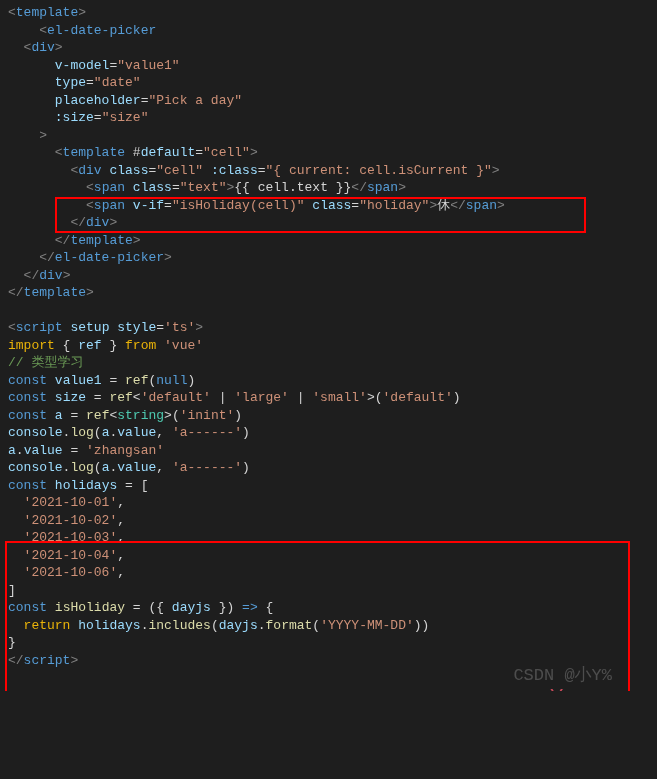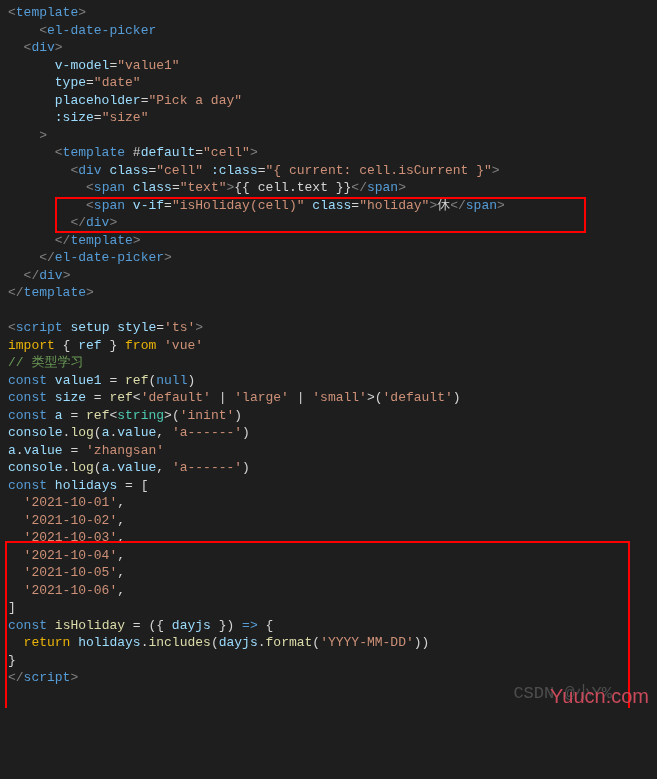--- a/index.html
+++ b/index.html
@@ -76,21 +76,20 @@
 <div class="line"><span class="kw">const</span><span> </span><span class="attr">size</span><span> = </span><span class="fn">ref</span><span>&lt;</span><span class="str">'default'</span><span> | </span><span class="str">'large'</span><span> | </span><span class="str">'small'</span><span>&gt;(</span><span class="str">'default'</span><span>)</span></div>
 <div class="line"><span class="kw">const</span><span> </span><span class="attr">a</span><span> = </span><span class="fn">ref</span><span>&lt;</span><span class="type">string</span><span>&gt;(</span><span class="str">'inint'</span><span>)</span></div>
 <div class="line"><span class="attr">console</span><span>.</span><span class="fn">log</span><span>(</span><span class="attr">a</span><span>.</span><span class="attr">value</span><span>, </span><span class="str">'a------'</span><span>)</span></div>
 <div class="line"><span class="attr">a</span><span>.</span><span class="attr">value</span><span> = </span><span class="str">'zhangsan'</span></div>
 <div class="line"><span class="attr">console</span><span>.</span><span class="fn">log</span><span>(</span><span class="attr">a</span><span>.</span><span class="attr">value</span><span>, </span><span class="str">'a------'</span><span>)</span></div>
 <div class="line"><span class="kw">const</span><span> </span><span class="attr">holidays</span><span> = [</span></div>
 <div class="line"><span>  </span><span class="str">'2021-10-01'</span><span>,</span></div>
 <div class="line"><span>  </span><span class="str">'2021-10-02'</span><span>,</span></div>
 <div class="line"><span>  </span><span class="str">'2021-10-03'</span><span>,</span></div>
 <div class="line"><span>  </span><span class="str">'2021-10-04'</span><span>,</span></div>
-<div class="line"><span>  </span><span class="str">'2021-10-05'</span><span>,</span></div>
 <div class="line"><span>  </span><span class="str">'2021-10-06'</span><span>,</span></div>
 <div class="line"><span>]</span></div>
 <div class="line"><span class="kw">const</span><span> </span><span class="fn">isHoliday</span><span> = ({ </span><span class="attr">dayjs</span><span> }) </span><span class="kw">=&gt;</span><span> {</span></div>
 <div class="line"><span>  </span><span class="pink">return</span><span> </span><span class="attr">holidays</span><span>.</span><span class="fn">includes</span><span>(</span><span class="attr">dayjs</span><span>.</span><span class="fn">format</span><span>(</span><span class="str">'YYYY-MM-DD'</span><span>))</span></div>
 <div class="line"><span>}</span></div>
 <div class="line"><span class="br">&lt;/</span><span class="tag">script</span><span class="br">&gt;</span></div>
 <div class="line"><span> </span></div>
 
 <div class="highlight-box" style="top:193px; left:55px; width:531px; height:36px;"></div>
 <div class="highlight-box" style="top:537px; left:5px; width:625px; height:215px;"></div>

